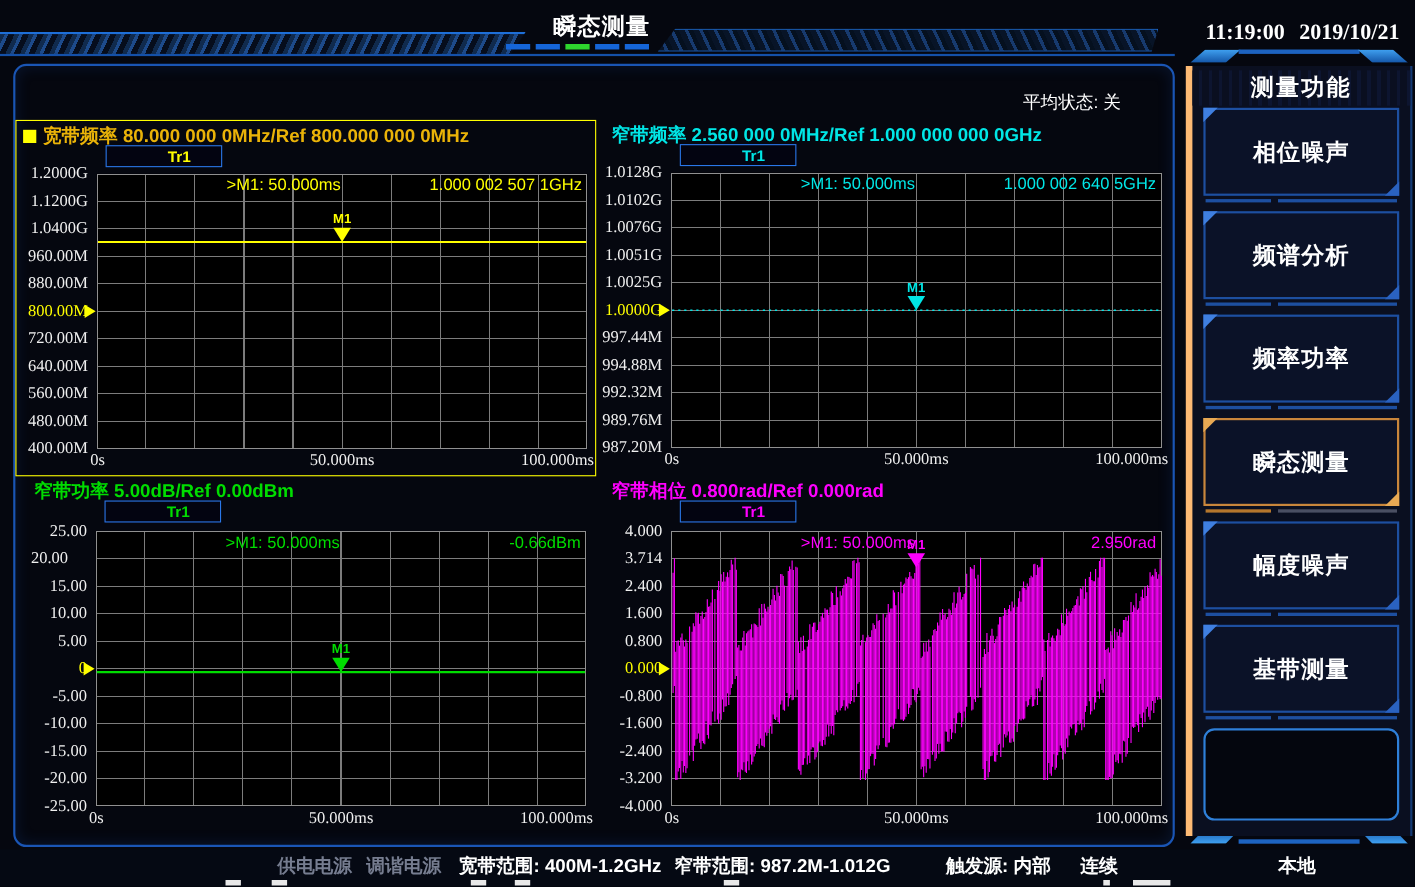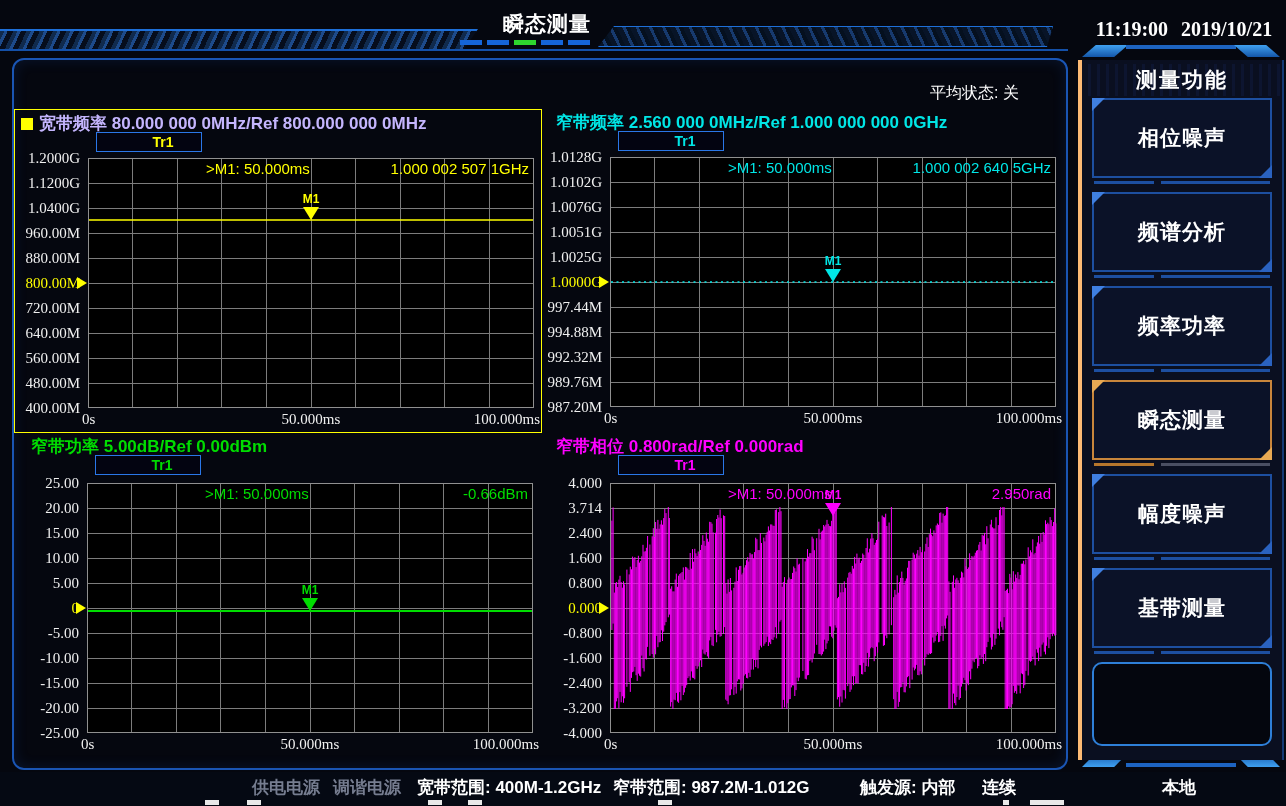--- a/index.html
+++ b/index.html
@@ -81,21 +81,21 @@
   .sb-top{top:45px;} .sb-bottom{top:753px; height:16px;}
   .sb-wedge{position:absolute; top:0; width:46px; height:12px; background:linear-gradient(#3fa0f0,#1456a8);}
   .sb-wedge.l{left:0; clip-path:polygon(0 100%,30% 0,100% 0,70% 100%);}
   .sb-wedge.r{right:0; clip-path:polygon(30% 100%,0 0,70% 0,100% 100%);}
   .sb-mid{position:absolute; left:44px; right:44px; top:0; height:4px; background:#1d63c0;}
   .sb-bottom .sb-wedge{height:14px; background:linear-gradient(#1456a8,#3fa0f0);}
   .sb-bottom .sb-mid{top:auto; bottom:2px;}
 
   .sidebar{
     position:absolute; left:1078px; top:60px; width:206px; height:700px;
-    box-sizing:border-box; border-left:4px solid #fdba74; border-right:2px solid #143a74;
+    box-sizing:border-box; border-left:6px solid #fdba74; border-right:2px solid #143a74;
     background:#0a0f20;
   }
   .sb-header{
     margin-top:4px; height:32px; line-height:32px; text-align:center;
     font-size:21px; font-weight:bold; color:#ffffff; letter-spacing:2px;
     background:repeating-linear-gradient(90deg,#0a0f20 0 6px,#0d1530 6px 9px);
   }
   .sb-list{margin-top:2px;}
   .sb-item{margin:0 10px 8px;}
   .sb-btn{
@@ -145,21 +145,21 @@
 <div class="top-line"></div>
 <div class="clock serif">
   <span>11:19:00</span>
   <span>2019/10/21</span>
 </div>
 
 <div class="main-frame"></div>
 <div class="avg-status">平均状态: 关</div>
 
 <section class="chart selected" style="left:14px;top:109px;width:526px;height:322px;">
-  <div class="chart-title tinted" style="left: 6px; top: 2px; color: #c4b5fd;">
+  <div class="chart-title tinted" style="left: 6px; top: 2px; color: #eab308;">
     <span class="sq"></span>
     <span>宽带频率 80.000 000 0MHz/Ref 800.000 000 0MHz</span>
   </div>
   <div class="tr-box tinted" style="left: 81px; top: 22px; color: rgb(255, 255, 0);">Tr1</div>
   <div class="plot" style="left:73px;top:48px;">
     <svg class="plot-svg" width="446" height="250" viewBox="0 0 446 250">
         <line x1="44.6" y1="0" x2="44.6" y2="250" stroke="#7c7c7c" stroke-width="1" shape-rendering="crispEdges"></line>
         <line x1="0" y1="25" x2="446" y2="25" stroke="#7c7c7c" stroke-width="1" shape-rendering="crispEdges"></line>
         <line x1="89.2" y1="0" x2="89.2" y2="250" stroke="#7c7c7c" stroke-width="1" shape-rendering="crispEdges"></line>
         <line x1="0" y1="50" x2="446" y2="50" stroke="#7c7c7c" stroke-width="1" shape-rendering="crispEdges"></line>
@@ -286,21 +286,21 @@
         <line x1="401.4" y1="0" x2="401.4" y2="250" stroke="#7c7c7c" stroke-width="1" shape-rendering="crispEdges"></line>
         <line x1="0" y1="225" x2="446" y2="225" stroke="#7c7c7c" stroke-width="1" shape-rendering="crispEdges"></line>
         <rect x="0.5" y="0.5" width="445" height="249" fill="none" stroke="#909090" stroke-width="1" shape-rendering="crispEdges"></rect>
         <line x1="1" y1="128" x2="445" y2="128" stroke="#00dd00" stroke-width="2"></line>
         <polygon points="-11,119 -11,131 -1,125" fill="#ffff00"></polygon>
         <polygon points="215,115 231,115 223,128" fill="#00dd00"></polygon>
         <text x="223" y="111" fill="#00dd00" text-anchor="middle" font-size="12" font-weight="bold" font-family="&quot;Liberation Sans&quot;, sans-serif">M1</text>
       </svg>
     <div class="ylabels">
         <div class="ytick" style="top: -9px;">25.00</div>
-        <div class="ytick" style="top: 16px;">20.00</div>
+        <div class="ytick" style="top: 16px; text-align: center;">20.00</div>
         <div class="ytick" style="top: 41px;">15.00</div>
         <div class="ytick" style="top: 66px;">10.00</div>
         <div class="ytick" style="top: 91px;">5.00</div>
         <div class="ytick" style="top: 116px; color: rgb(255, 255, 0);">0</div>
         <div class="ytick" style="top: 141px;">-5.00</div>
         <div class="ytick" style="top: 166px;">-10.00</div>
         <div class="ytick" style="top: 191px;">-15.00</div>
         <div class="ytick" style="top: 216px;">-20.00</div>
         <div class="ytick" style="top: 241px;">-25.00</div>
       </div>

